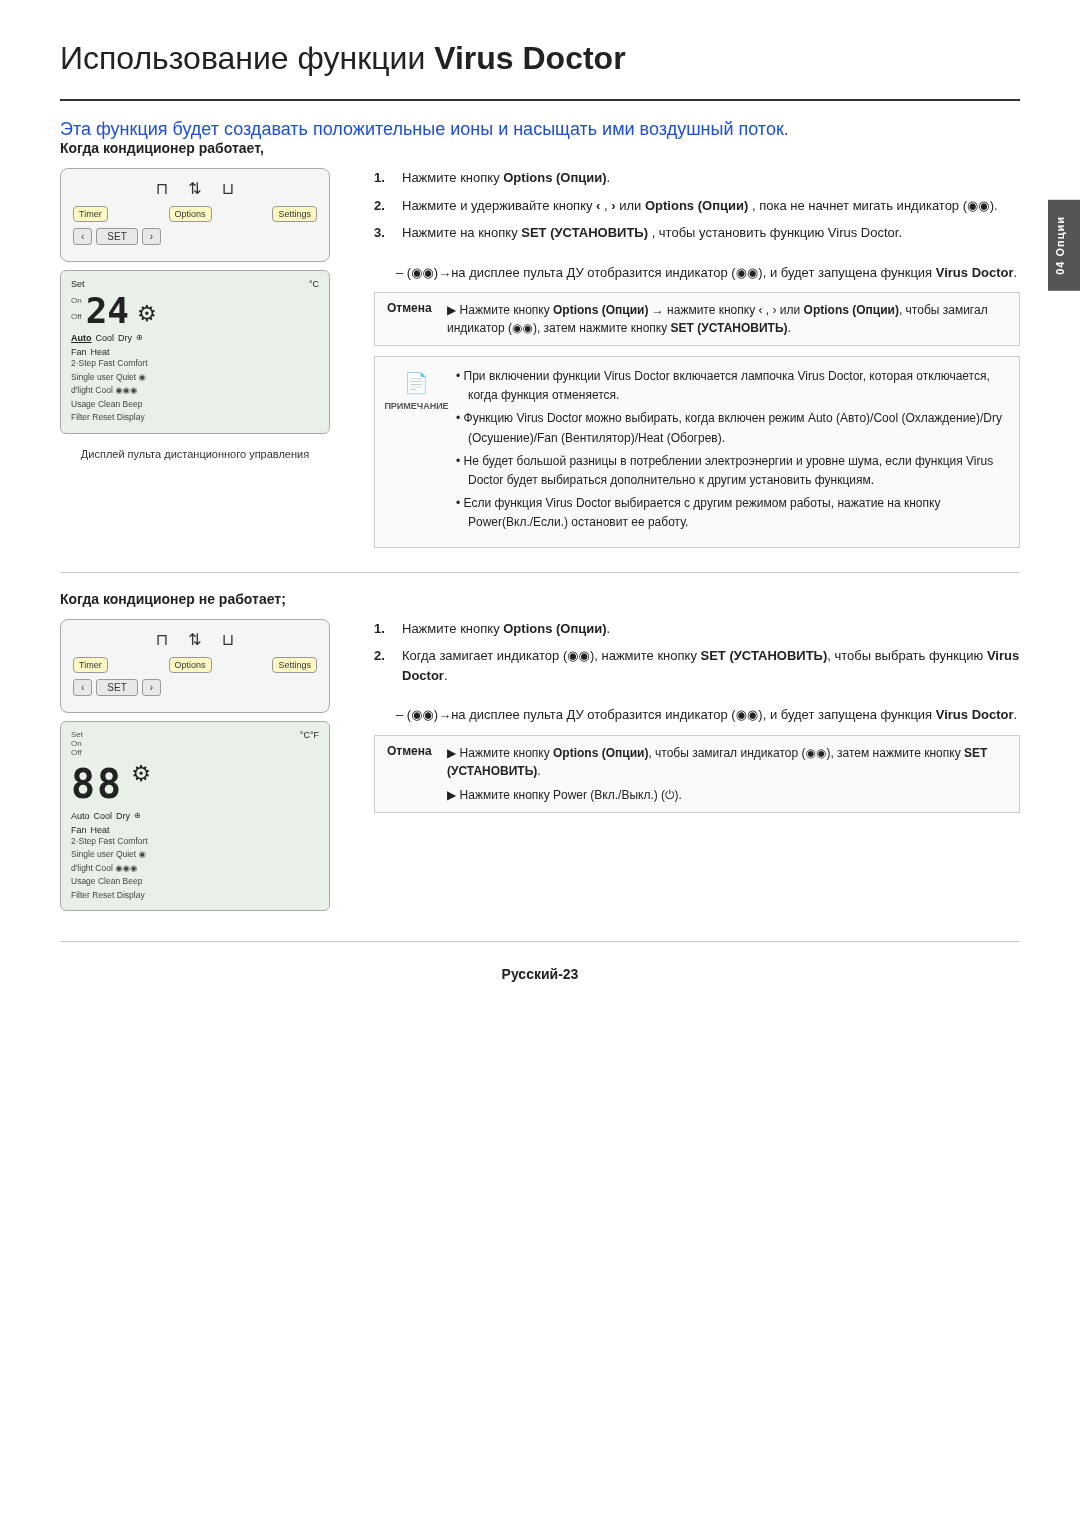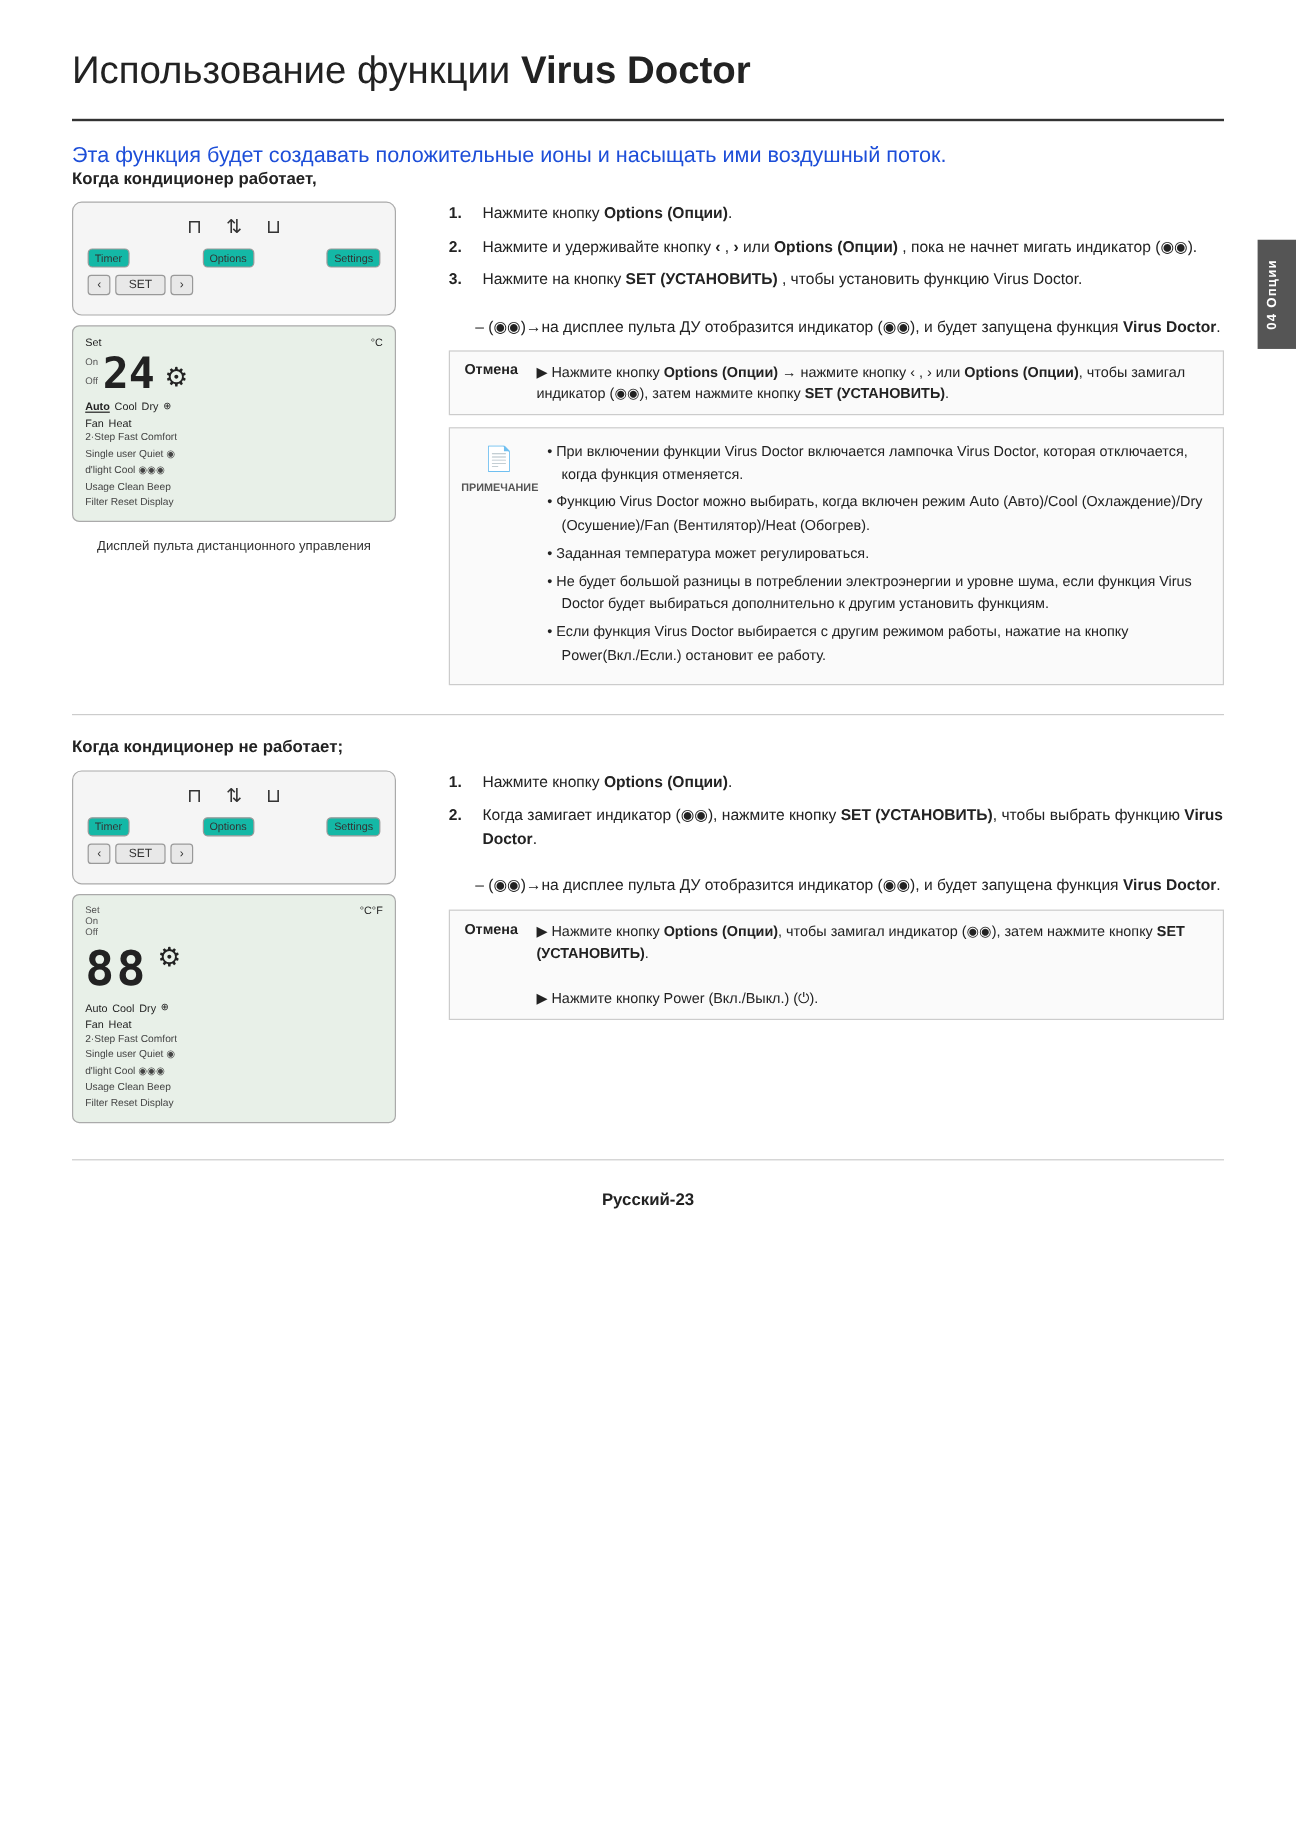--- a/index.html
+++ b/index.html
@@ -68,21 +68,21 @@
       display: flex;
       justify-content: space-between;
       align-items: center;
       margin-bottom: 6px;
     }
     .remote-btn {
       border: 1px solid #999;
       border-radius: 4px;
       padding: 2px 5px;
       font-size: 9px;
-      background: #14b8a6;
+      background: #fef9c3;
     }
     .remote-nav {
       display: flex;
       align-items: center;
       gap: 4px;
       margin-bottom: 6px;
     }
     .remote-nav-btn {
       border: 1px solid #999;
       border-radius: 3px;
@@ -418,21 +418,20 @@
     </div>
 
     <div class="note-box">
       <div class="note-icon-col">
         <div class="note-icon">📄</div>
         <div class="note-label">ПРИМЕЧАНИЕ</div>
       </div>
       <ul class="note-bullets">
         <li>При включении функции Virus Doctor включается лампочка Virus Doctor, которая отключается, когда функция отменяется.</li>
         <li>Функцию Virus Doctor можно выбирать, когда включен режим Auto (Авто)/Cool (Охлаждение)/Dry (Осушение)/Fan (Вентилятор)/Heat (Обогрев).</li>
-        <li>Заданная температура может регулироваться.</li>
         <li>Не будет большой разницы в потреблении электроэнергии и уровне шума, если функция Virus Doctor будет выбираться дополнительно к другим установить функциям.</li>
         <li>Если функция Virus Doctor выбирается с другим режимом работы, нажатие на кнопку Power(Вкл./Если.) остановит ее работу.</li>
       </ul>
     </div>
   </div>
 </div>
 
 <hr class="section-sep">
 
 <p class="section-heading">Когда кондиционер не работает;</p>
@@ -524,21 +523,21 @@
         – (◉◉)→на дисплее пульта ДУ отобразится индикатор (◉◉), и будет запущена функция <strong>Virus Doctor</strong>.
       </p>
     </div>
 
     <div class="cancel-box">
       <div class="cancel-label">Отмена</div>
       <div class="cancel-text">
         <p>
           ▶ Нажмите кнопку <strong>Options (Опции)</strong>, чтобы замигал индикатор (◉◉), затем нажмите кнопку <strong>SET (УСТАНОВИТЬ)</strong>.
         </p>
-        <p style="margin-top:20px;">
+        <p style="margin-top:6px;">
           ▶ Нажмите кнопку Power (Вкл./Выкл.) (⏻).
         </p>
       </div>
     </div>
   </div>
 </div>
 
 <div class="page-footer">Русский-23</div>
 
 </body></html>

